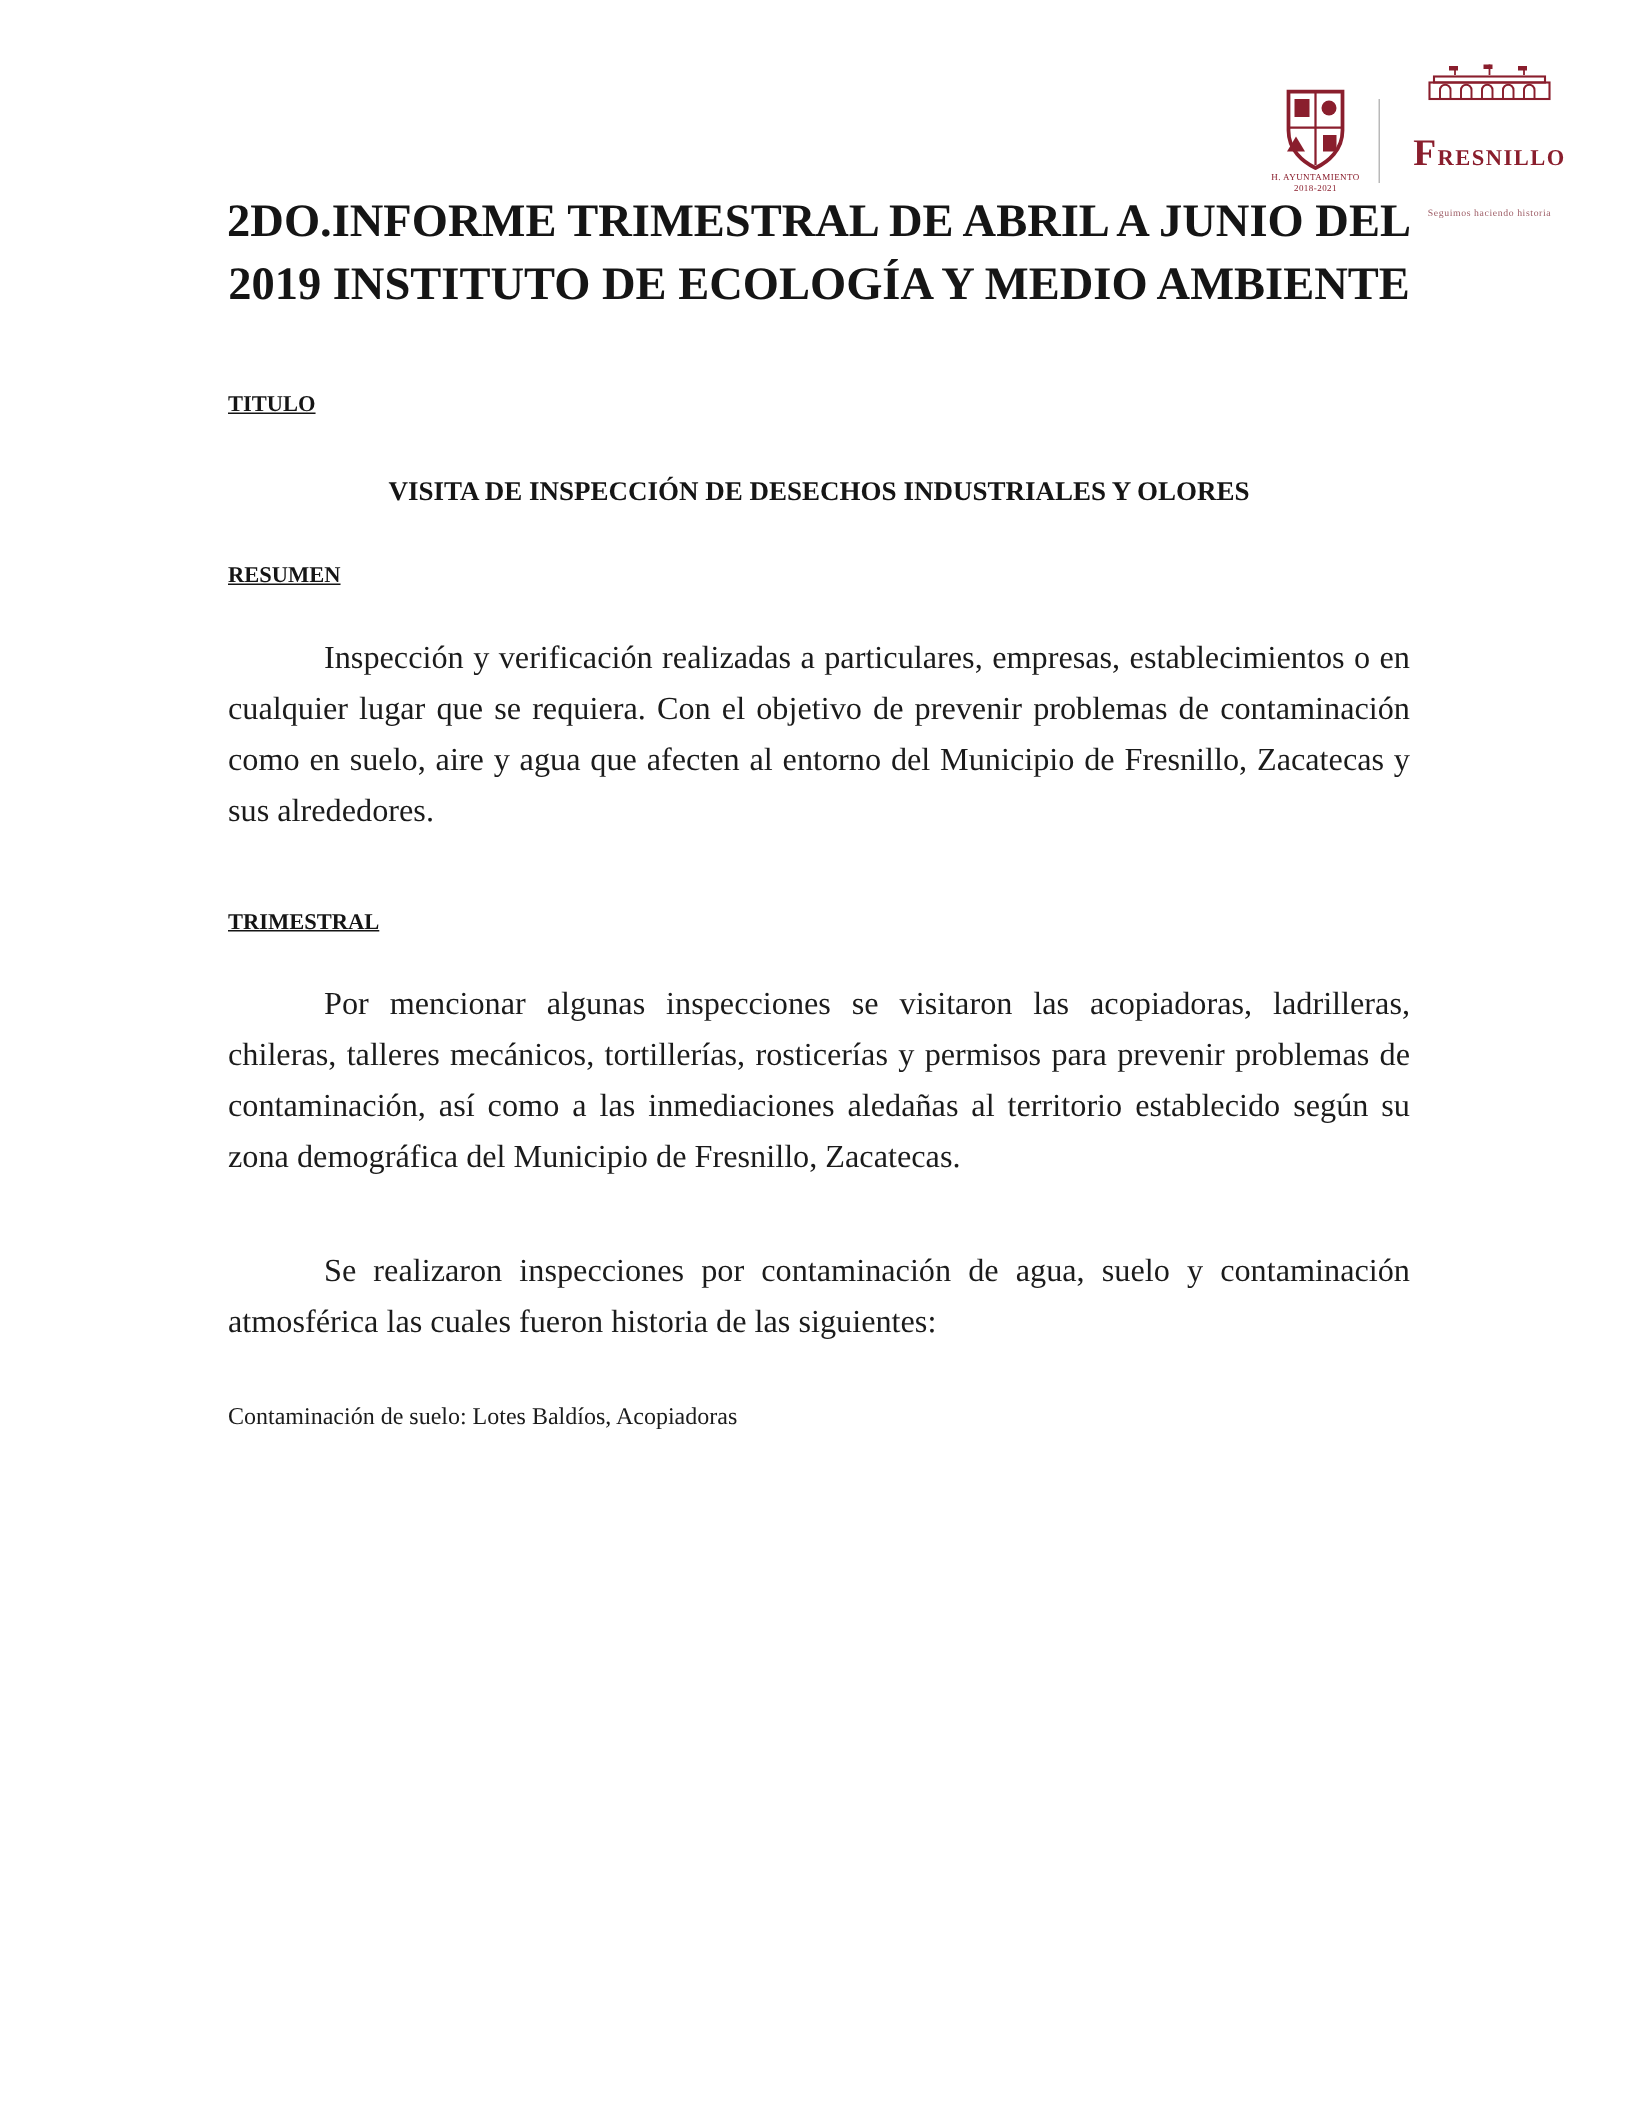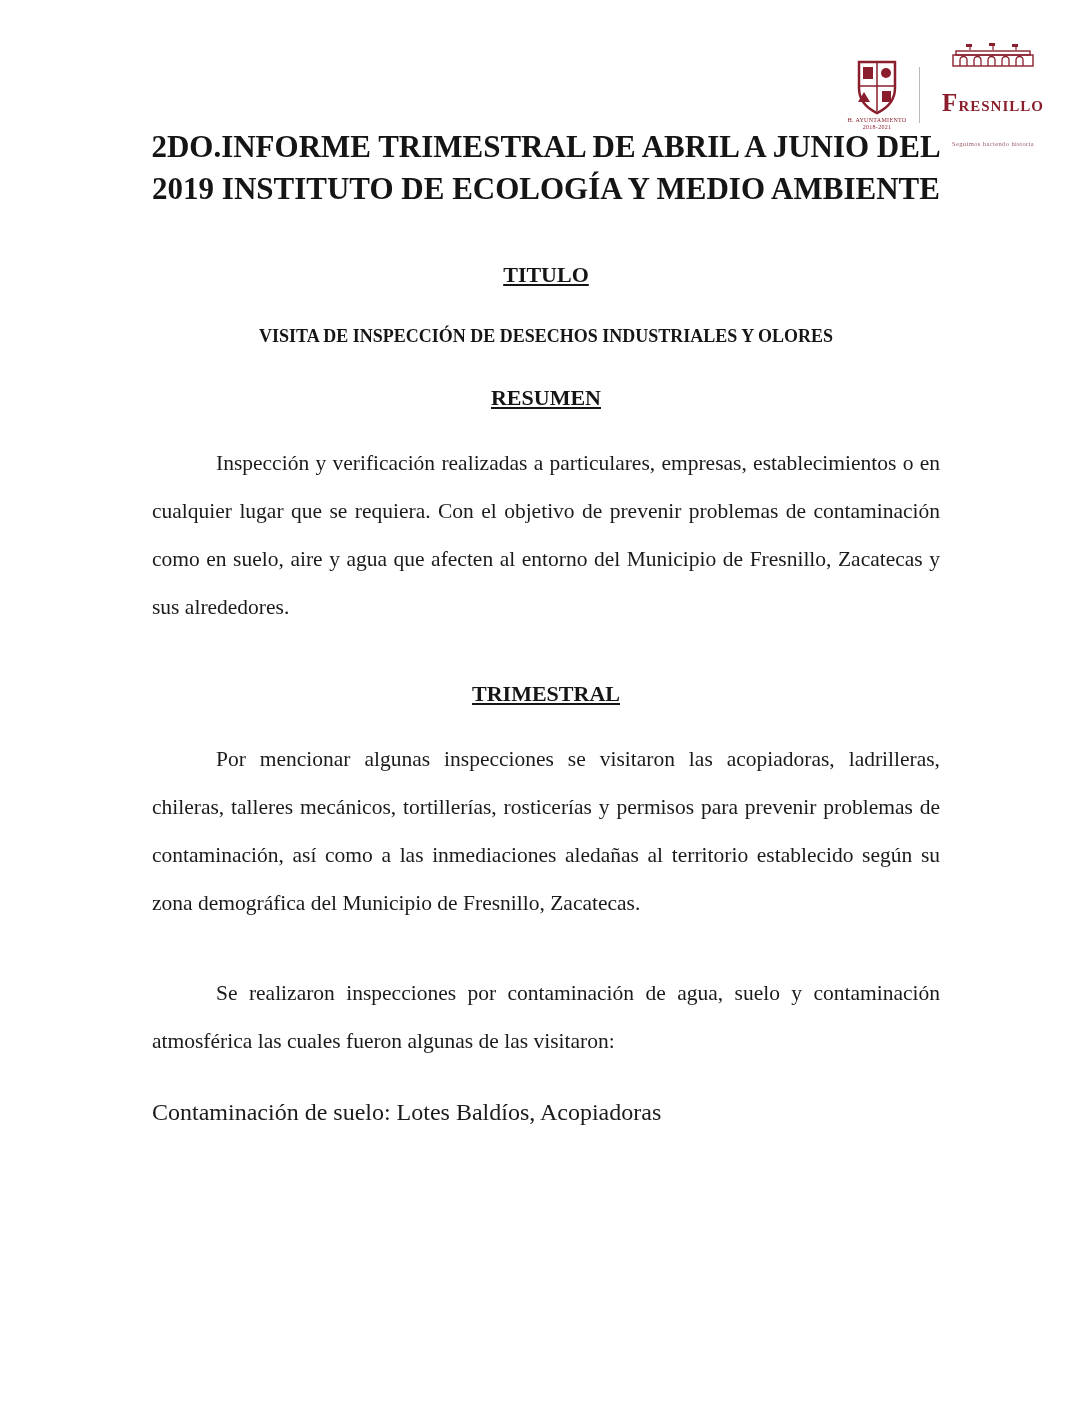--- a/index.html
+++ b/index.html
@@ -64,50 +64,49 @@
     margin-top: 126px;
     margin-left: -20px;
     margin-right: -20px;
     text-align: center;
     font-size: 31px;
     line-height: 42px;
     font-weight: bold;
     color: #151515;
   }
   .section-heading {
-    text-align: center;
-    font-size: 22px;
+    font-size: 15px;
     font-weight: bold;
     text-decoration: underline;
     color: #151515;
   }
   .h-titulo      { margin-top: 52px; }
   .subtitle {
     margin-top: 38px;
     text-align: center;
     font-size: 18px;
     font-weight: bold;
     color: #151515;
   }
   .h-resumen     { margin-top: 38px; }
   .h-resultados  { margin-top: 50px; }
 
   .para {
     margin-top: 28px;
     font-size: 21.5px;
-    line-height: 48px;
+    line-height: 34px;
     text-align: justify;
     color: #1b1b1b;
   }
   .indent { text-indent: 64px; }
   .gap-lg { margin-top: 42px; }
 
   .findings { margin-top: 30px; }
   .finding-line {
-    font-size: 24px;
+    font-size: 16px;
     line-height: 34px;
     text-align: justify;
     color: #1b1b1b;
     margin-top: 16px;
   }
 </style>
 </head>
 <body>
 
 <div class="page">
@@ -154,20 +153,20 @@
     <div class="subtitle">VISITA DE INSPECCIÓN DE DESECHOS INDUSTRIALES Y OLORES</div>
 
     <h2 class="section-heading h-resumen">RESUMEN</h2>
 
     <p class="para indent">Inspección y verificación realizadas a particulares, empresas, establecimientos o en cualquier lugar que se requiera. Con el objetivo de prevenir problemas de contaminación como en suelo, aire y agua que afecten al entorno del Municipio de Fresnillo, Zacatecas y sus alrededores.</p>
 
     <h2 class="section-heading h-resultados">TRIMESTRAL</h2>
 
     <p class="para indent">Por mencionar algunas inspecciones se visitaron las acopiadoras, ladrilleras, chileras, talleres mecánicos, tortillerías, rosticerías y permisos para prevenir problemas de contaminación, así como a las inmediaciones aledañas al territorio establecido según su zona demográfica del Municipio de Fresnillo, Zacatecas.</p>
 
-    <p class="para indent gap-lg">Se realizaron inspecciones por contaminación de agua, suelo y contaminación atmosférica las cuales fueron algunas de las visitaron:</p>
+    <p class="para indent gap-lg">Se realizaron inspecciones por contaminación de agua, suelo y contaminación atmosférica las cuales fueron historia de las siguientes:</p>
 
     <div class="findings">
       <div class="finding-line">Contaminación de suelo: Lotes Baldíos, Acopiadoras</div>
     </div>
 
   </div>
 </div>
 
 </body></html>

